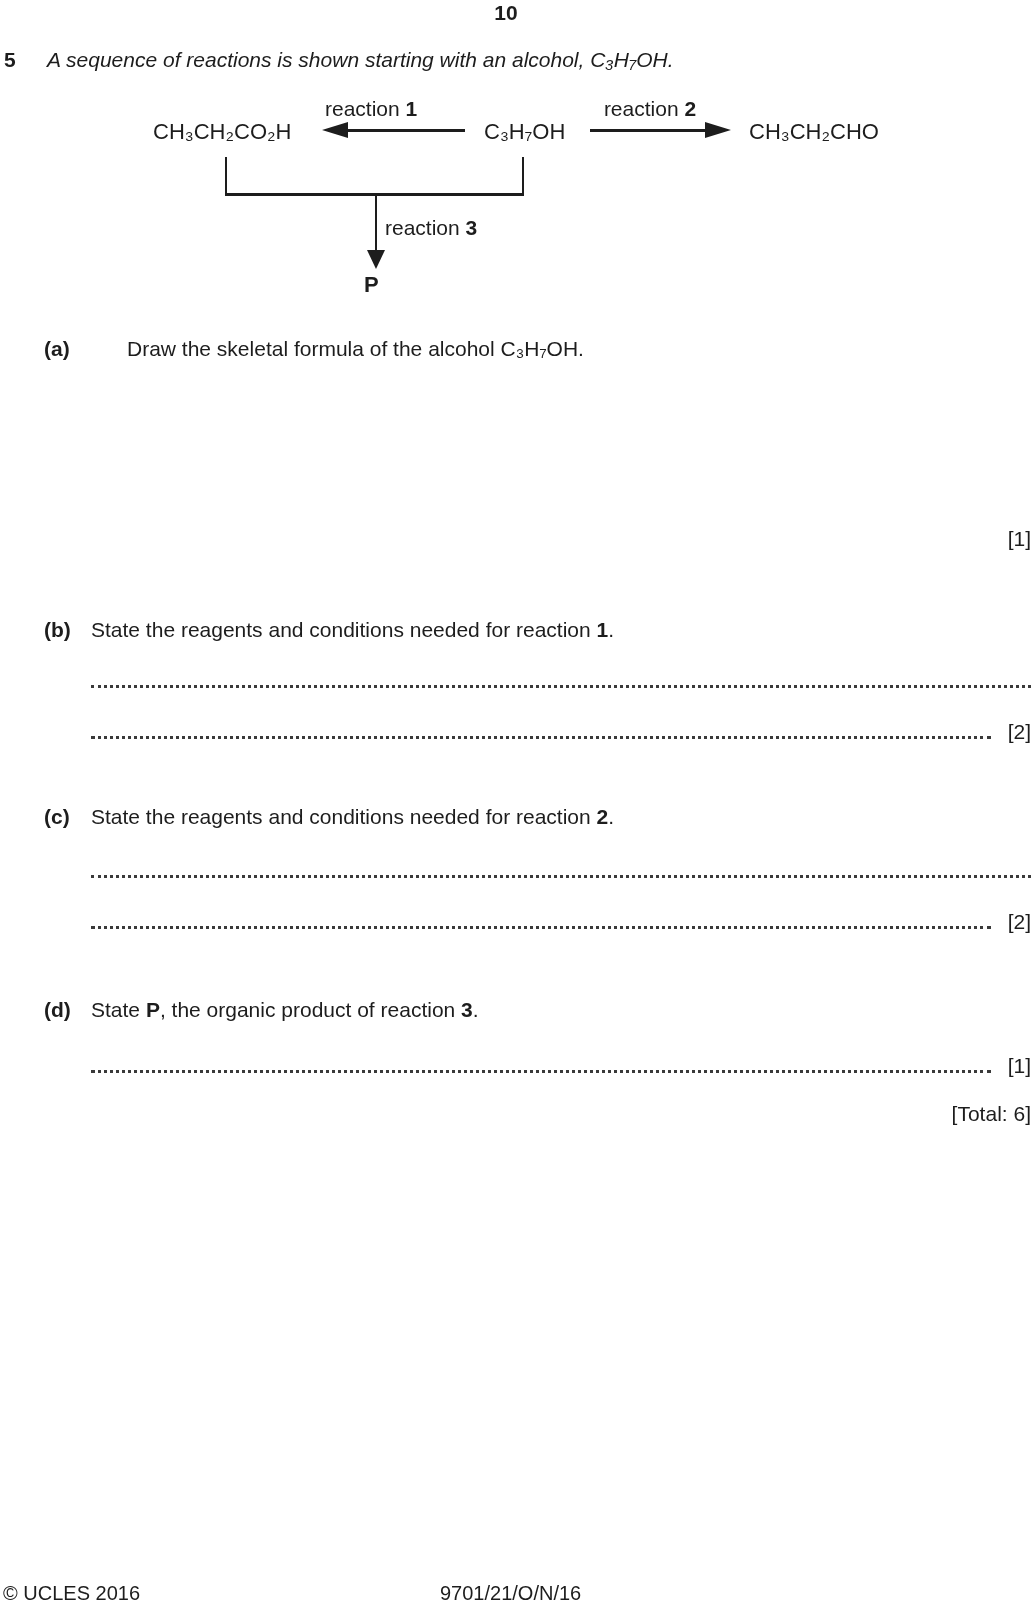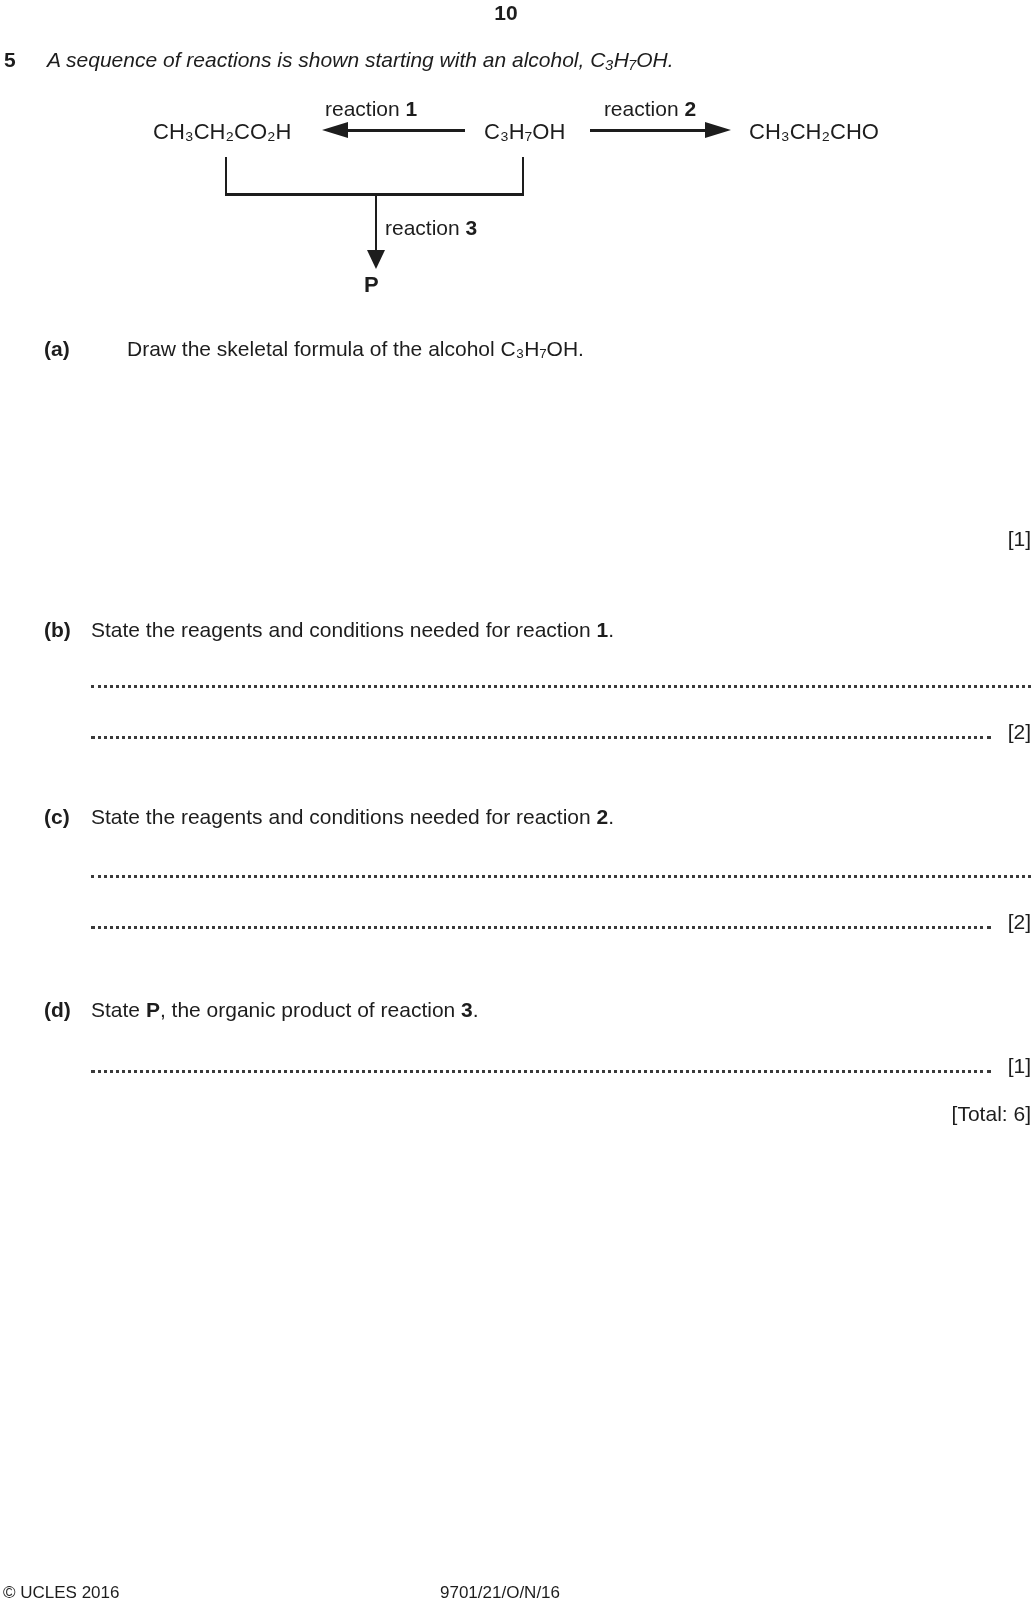--- a/index.html
+++ b/index.html
@@ -16,21 +16,21 @@
   .bold{font-weight:bold;}
   .formula{font-size:22px;line-height:26px;white-space:nowrap;}
   .marks{font-size:21px;line-height:22px;text-align:right;white-space:nowrap;}
   .dotline{height:0;border-bottom:3px dotted #3a3a3a;}
   .hline{background:#1d1d1d;}
   .vline{background:#1d1d1d;}
   .tri{width:0;height:0;}
   .tri-left{border-top:8px solid transparent;border-bottom:8px solid transparent;border-right:26px solid #1d1d1d;}
   .tri-right{border-top:8px solid transparent;border-bottom:8px solid transparent;border-left:26px solid #1d1d1d;}
   .tri-down{border-left:9px solid transparent;border-right:9px solid transparent;border-top:19px solid #1d1d1d;}
-  .footer-txt{font-size:17px;line-height:20px;white-space:nowrap;}
+  .footer-txt{font-size:20px;line-height:20px;white-space:nowrap;}
 </style>
 </head>
 <body>
 
 <div class="abs txt bold" style="top:1px;left:0;width:1012px;text-align:center;">10</div>
 
 <div class="abs txt bold" style="top:48px;left:4px;">5</div>
 <div class="abs txt" style="top:48px;left:47px;font-style:italic;">A sequence of reactions is shown starting with an alcohol, C₃H₇OH.</div>
 
 <div class="abs formula" style="top:119px;left:153px;">CH₃CH₂CO₂H</div>

